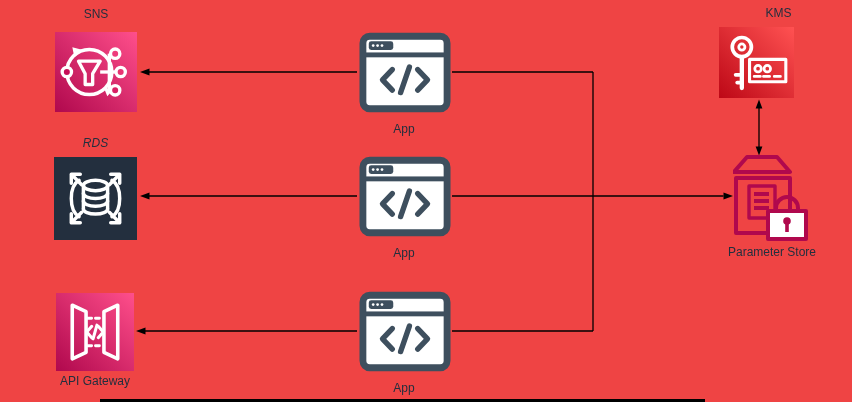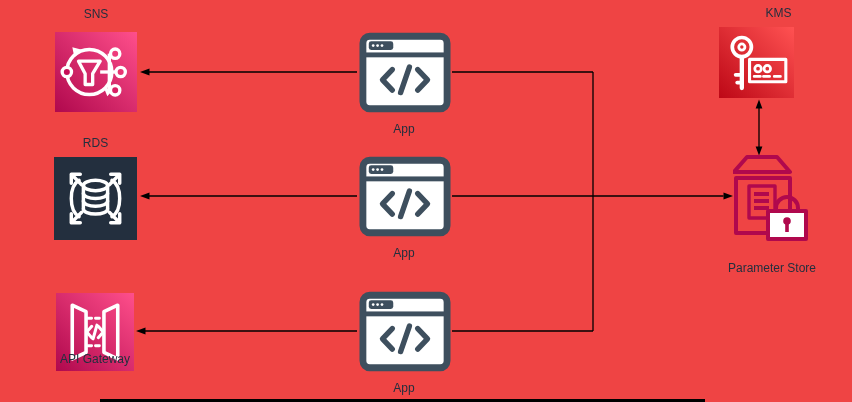--- a/index.html
+++ b/index.html
@@ -63,21 +63,21 @@
         <path d="M32,13 V35" stroke="#fff" stroke-width="2"></path>
         <circle cx="35.5" cy="13" r="2.8" fill="#ee3b7c" stroke="#fff" stroke-width="2"></circle>
         <circle cx="38.8" cy="24" r="2.8" fill="#e83473" stroke="#fff" stroke-width="2"></circle>
         <circle cx="35.5" cy="35" r="2.8" fill="#d82064" stroke="#fff" stroke-width="2"></circle>
         <circle cx="6.5" cy="24" r="2.8" fill="#c70e58" stroke="#fff" stroke-width="2"></circle>
       </svg>
     </div>
   </div>
 
   <div class="node">
-    <div class="nlabel" style="left:34px;top:136px;width:123px;">RDS</div>
+    <div class="nlabel" style="left:34px;top:136px;width:123px;font-style:italic;">RDS</div>
     <div class="tile solid-navy" style="left:54px;top:157px;width:83px;height:83px;">
       <svg width="83" height="83" viewBox="0 0 48 48" fill="none" stroke="#fff" stroke-width="2" stroke-linecap="round" stroke-linejoin="round">
         <ellipse cx="24" cy="16.5" rx="7" ry="3"></ellipse>
         <path d="M17,16.5 V30"></path>
           <path d="M31,16.5 V30"></path>
         <path d="M17,30 A 7 3 0 0 0 31,30"></path>
         <path d="M17,21 A 7 3 0 0 0 31,21"></path>
         <path d="M17,25.5 A 7 3 0 0 0 31,25.5"></path>
         <path d="M14.5,13.5 C 8.5,17 8.5,31 14.5,34.5"></path>
         <path d="M33.5,13.5 C 39.5,17 39.5,31 33.5,34.5"></path>
@@ -94,21 +94,21 @@
       <svg width="78" height="78" viewBox="0 0 48 48" fill="none" stroke="#fff" stroke-linecap="round" stroke-linejoin="round">
         <polygon points="10,7.5 18.5,11.5 18.5,36.5 10,40.5" stroke-width="2.2"></polygon>
         <polygon points="38,7.5 29.5,11.5 29.5,36.5 38,40.5" stroke-width="2.2"></polygon>
         <path d="M19.5,15.5 H28.5" stroke-width="1.8" stroke-dasharray="2.4 2.4"></path>
         <path d="M19.5,32.5 H28.5" stroke-width="1.8" stroke-dasharray="2.4 2.4"></path>
         <path d="M22,20.5 L18.9,24 L22,27.5" stroke-width="1.9"></path>
         <path d="M26,20.5 L29.1,24 L26,27.5" stroke-width="1.9"></path>
         <path d="M25.2,19.8 L22.8,28.2" stroke-width="1.9"></path>
       </svg>
     </div>
-    <div class="nlabel" style="left:20px;top:352px;width:150px;">API Gateway</div>
+    <div class="nlabel" style="left:20px;top:374px;width:150px;">API Gateway</div>
   </div>
 
   <div class="node">
     <div class="tile" style="left:359px;top:32px;width:92px;height:81px;">
       <svg width="92" height="81" viewBox="0 0 94 82" fill="none">
         <rect x="4" y="4" width="86" height="74" rx="7" fill="#fff" stroke="#3E4F5E" stroke-width="7"></rect>
         <rect x="10" y="9" width="25" height="9" rx="2.5" fill="#3E4F5E"></rect>
         <circle cx="14.5" cy="13.5" r="1.4" fill="#fff"></circle>
           <circle cx="19" cy="13.5" r="1.4" fill="#fff"></circle>
           <circle cx="23.5" cy="13.5" r="1.4" fill="#fff"></circle>
@@ -180,18 +180,18 @@
         <rect x="16" y="33" width="26" height="32" stroke-width="3.4"></rect>
         <rect x="21" y="39" width="15" height="4" fill="#B0084D" stroke="none"></rect>
         <rect x="21" y="46" width="15" height="4" fill="#B0084D" stroke="none"></rect>
         <rect x="21" y="53" width="15" height="4" fill="#B0084D" stroke="none"></rect>
         <path d="M43,58 V55 A11 11 0 0 1 65,55 V58" stroke-width="4"></path>
         <rect x="35" y="58" width="38" height="28" fill="#fff" stroke-width="4"></rect>
         <circle cx="54" cy="68" r="3.8" fill="#B0084D" stroke="none"></circle>
         <rect x="52.2" y="70" width="3.6" height="9" fill="#B0084D" stroke="none"></rect>
       </svg>
     </div>
-    <div class="nlabel" style="left:697px;top:245px;width:150px;margin-top:16px;">Parameter Store</div>
+    <div class="nlabel" style="left:697px;top:245px;width:150px;">Parameter Store</div>
   </div>
 
   <div class="bottom-bar"></div>
 
 </div>
 
 </body></html>

